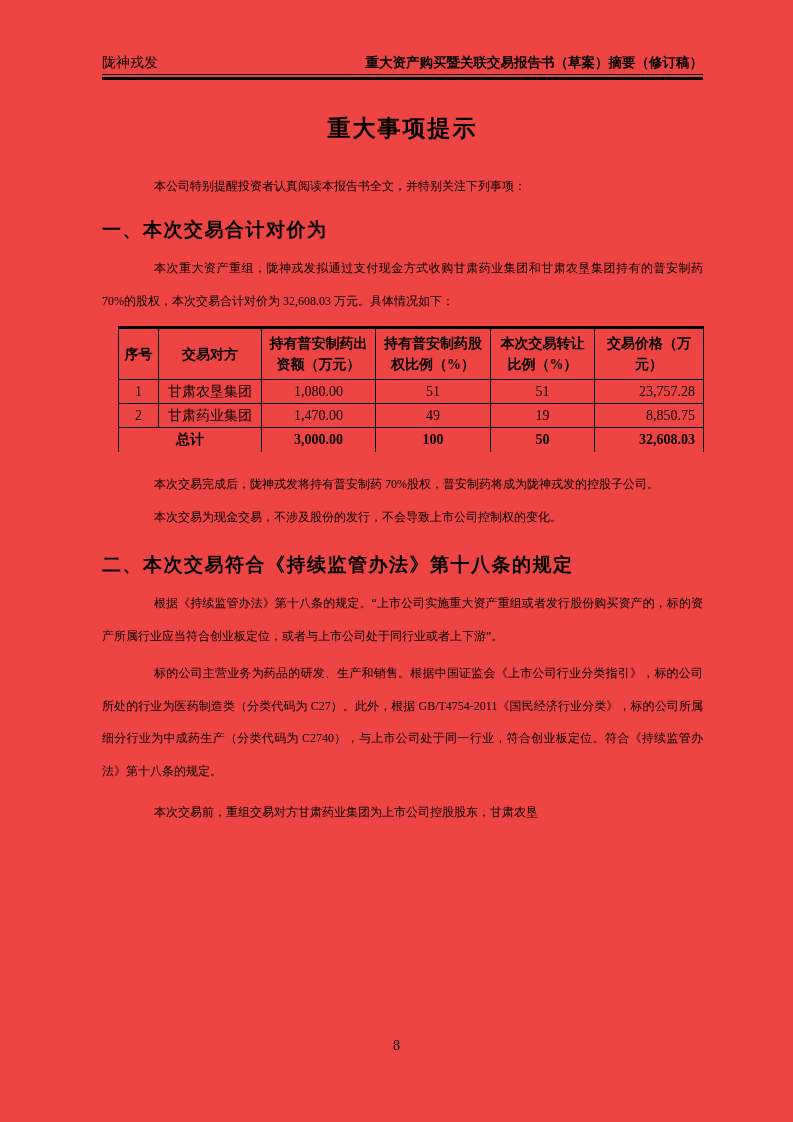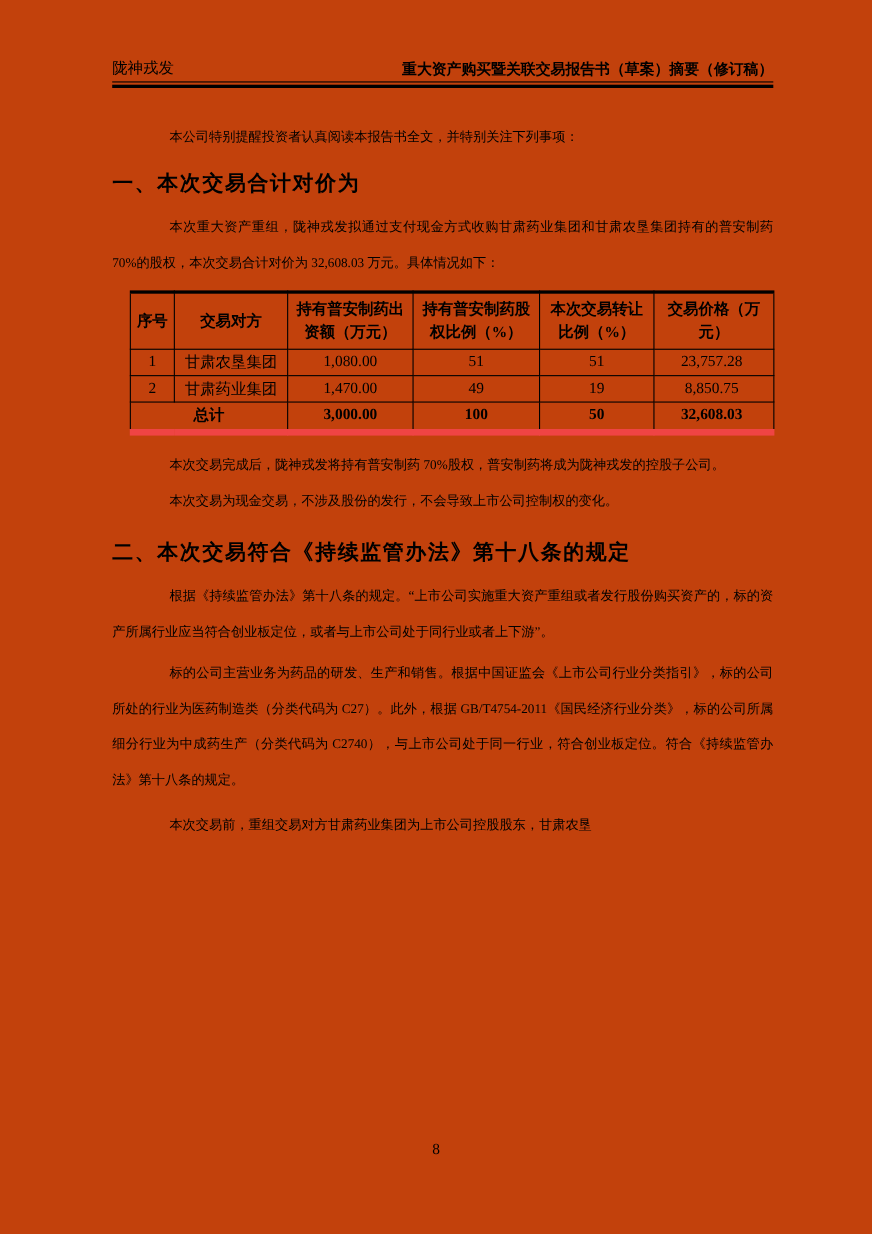--- a/index.html
+++ b/index.html
@@ -1,20 +1,20 @@
 <!DOCTYPE html>
 <html lang="zh"><head>
 <meta charset="utf-8">
 <style>
   html, body { margin: 0; padding: 0; background: #ffffff; }
   .page {
     position: relative;
     width: 793px;
     height: 1122px;
-    background: #c2410c;
+    background: #ef4444;
     overflow: hidden;
     font-family: "Liberation Serif", "DejaVu Serif", serif;
     color: #000;
   }
   .content {
     position: absolute;
     left: 102px;
     right: 90px;
     top: 0;
   }
@@ -85,21 +85,21 @@
     vertical-align: middle;
     padding: 1px 4px;
     overflow: hidden;
   }
   .deal-table thead th {
     font-weight: bold;
     height: 48px;
     line-height: 21px;
   }
   .deal-table tbody td { height: 21px; }
-  .deal-table .num-right { padding-right: 8px; }
+  .deal-table .num-right { text-align: right; padding-right: 8px; }
   .deal-table tr.total-row td { font-weight: bold; height: 22px; }
   .deal-table { border-top: 3px solid #000; border-bottom: 6px solid #ef4444; }
   .deal-table thead th { border-top-width: 0; }
   .deal-table tr.total-row td { border-bottom-width: 0; }
 
   
   .page-footer {
     position: absolute;
     left: 0;
     right: 0;
@@ -116,20 +116,21 @@
 
     <div class="doc-header">
       <div class="doc-header-row">
         <span class="doc-header-left">陇神戎发</span>
         <span class="doc-header-right">重大资产购买暨关联交易报告书（草案）摘要（修订稿）</span>
       </div>
       <div class="doc-header-rule-thin"></div>
       <div class="doc-header-rule-thick"></div>
     </div>
 
+    <div class="doc-title">重大事项提示</div>
 
     <p class="para intro">本公司特别提醒投资者认真阅读本报告书全文，并特别关注下列事项：</p>
 
     <div class="sec-heading h-one">一、本次交易合计对价为</div>
     <p class="para after-heading">本次重大资产重组，陇神戎发拟通过支付现金方式收购甘肃药业集团和甘肃农垦集团持有的普安制药 70%的股权，本次交易合计对价为 32,608.03 万元。具体情况如下：</p>
 
     <table class="deal-table">
       <colgroup>
         <col style="width:40px">
         <col style="width:103px">

